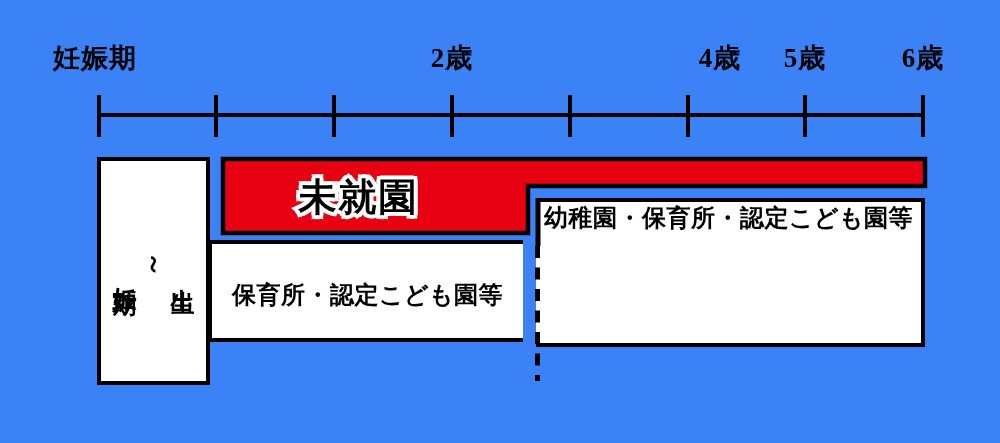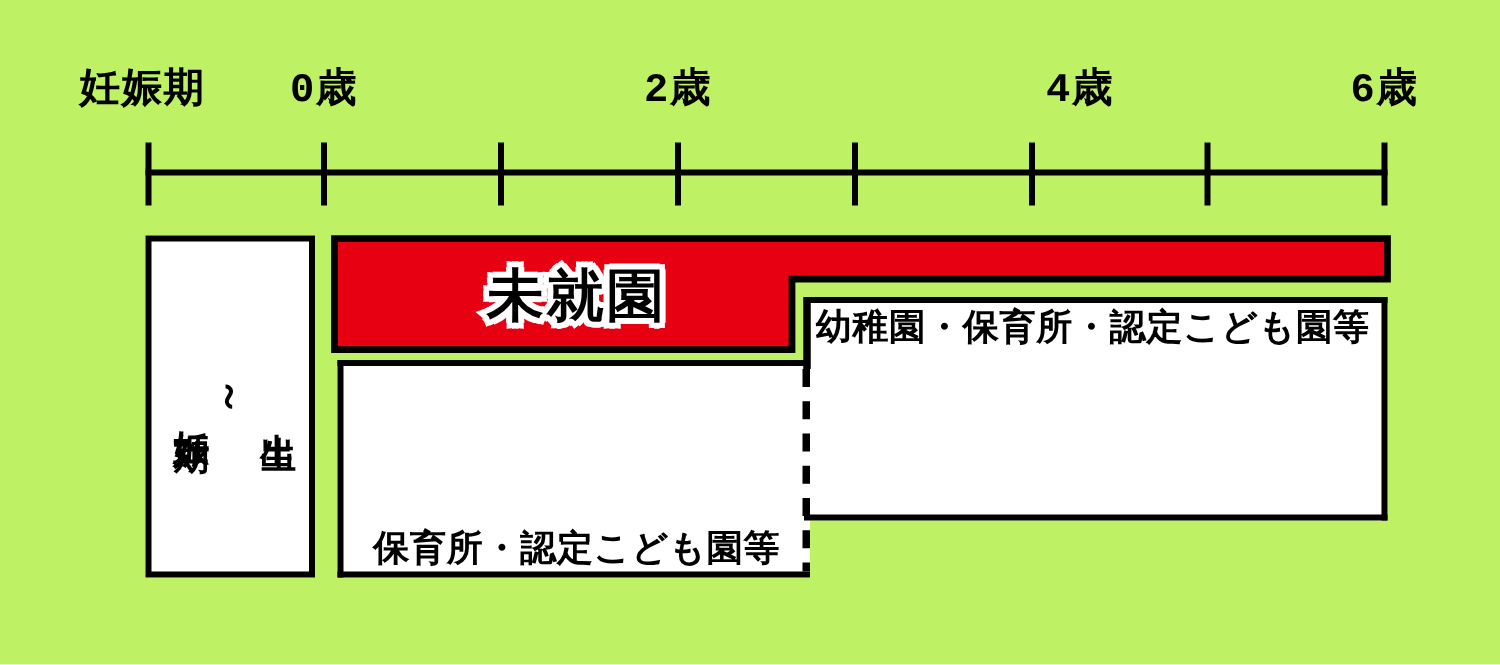--- a/index.html
+++ b/index.html
@@ -4,23 +4,23 @@
 <style>
   html, body {
     margin: 0;
     padding: 0;
     background: #ffffff;
   }
   .canvas {
     position: relative;
     width: 1000px;
     height: 443px;
-    background: #bef264;
+    background: #3b82f6;
     overflow: hidden;
-    font-family: Liberation Mono, monospace;
+    font-family: Liberation Serif, serif;
     color: #000000;
   }
   
   .age-label {
     position: absolute;
     top: 40px;
     width: 140px;
     text-align: center;
     font-size: 27px;
     font-weight: 700;
@@ -63,48 +63,48 @@
     line-height: 1;
   }
   .tilde {
     display: inline-block;
     transform: rotate(90deg);
     font-size: 26px;
     font-weight: 700;
     margin-top: -14px;
   }
   .daycare-box {
-    left: 225px; top: 240px;
-    width: 315px; height: 145px;
+    left: 208px; top: 240px;
+    width: 315px; height: 102px;
     border: 4px solid #000;
     border-right: none;
     display: flex;
     justify-content: center;
-    align-items: flex-end;
+    align-items: center;
   }
   .kindergarten-box {
     left: 536px; top: 198px;
     width: 389px; height: 149px;
     border: 4px solid #000;
     border-left: none;
     display: flex;
     justify-content: center;
     align-items: flex-start;
   }
   .box-label {
     font-size: 24px;
     font-weight: 700;
     white-space: nowrap;
     letter-spacing: 0.5px;
   }
   .daycare-box .box-label { margin-top: 8px; }
   
   .unenrolled-label {
     position: absolute;
-    left: 232px; top: 172px;
+    left: 206px; top: 172px;
     width: 305px;
     text-align: center;
     font-size: 38px;
     font-weight: 800;
     letter-spacing: 2px;
     z-index: 4;
     color: #000;
     -webkit-text-stroke: 7px #ffffff;
     paint-order: stroke fill;
     text-shadow:
@@ -114,23 +114,23 @@
       -4px  0   0 #fff, 4px  0   0 #fff;
     white-space: nowrap;
   }
 </style>
 </head>
 <body>
 
 <div class="canvas">
 
   <span class="age-label" style="left:25px">妊娠期</span>
-  <span class="age-label" style="left:146px">0歳</span>
   <span class="age-label" style="left:382px">2歳</span>
   <span class="age-label" style="left:650px">4歳</span>
+  <span class="age-label" style="left:735px">5歳</span>
   <span class="age-label" style="left:853px">6歳</span>
 
   <svg class="svg-layer layer-under" viewBox="0 0 1000 443">
 
     <line x1="97" y1="115" x2="925" y2="115" stroke="#000" stroke-width="4"></line>
 
     <line x1="99" y1="95" x2="99" y2="137" stroke="#000" stroke-width="4"></line>
     <line x1="216" y1="95" x2="216" y2="137" stroke="#000" stroke-width="4"></line>
     <line x1="334" y1="95" x2="334" y2="137" stroke="#000" stroke-width="4"></line>
     <line x1="452" y1="95" x2="452" y2="137" stroke="#000" stroke-width="4"></line>

